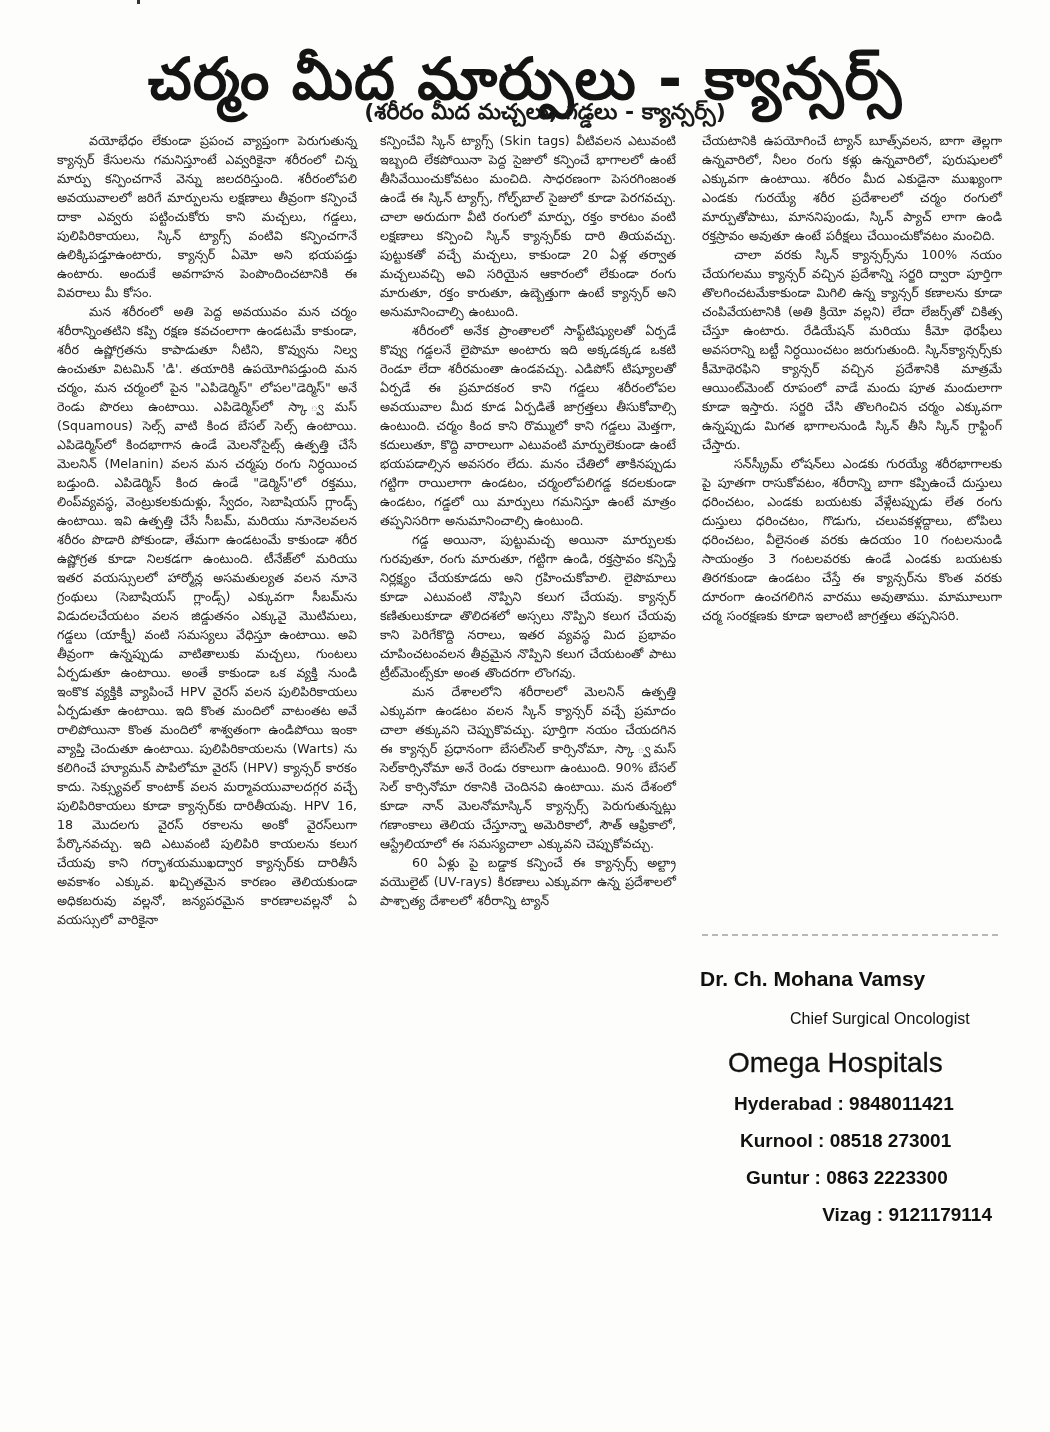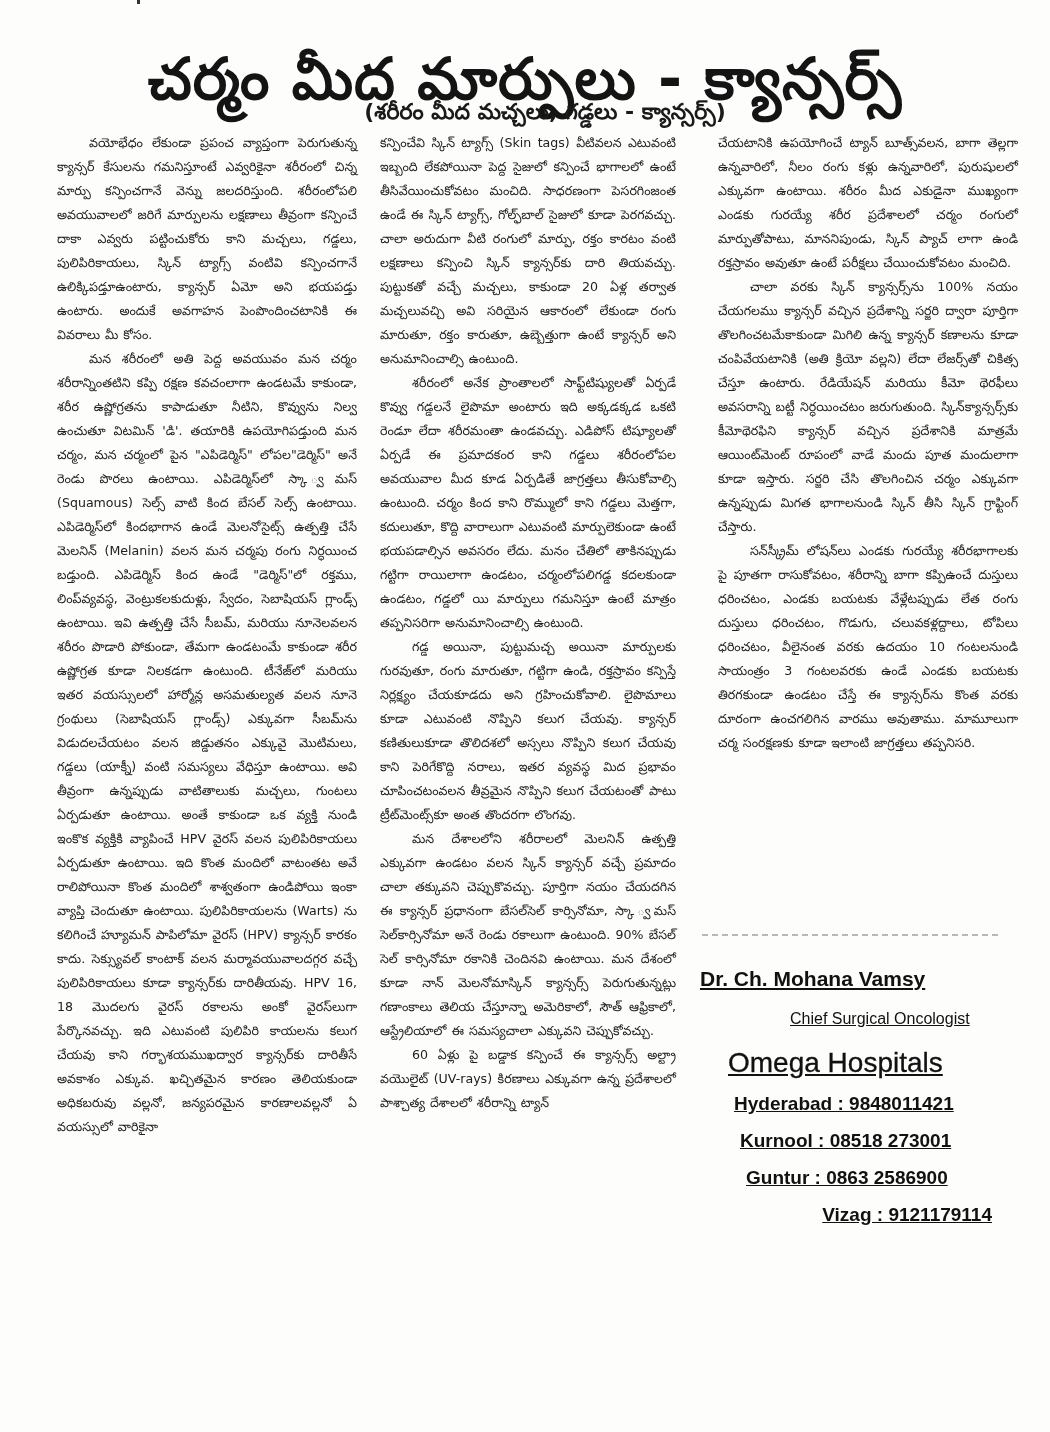--- a/index.html
+++ b/index.html
@@ -47,27 +47,27 @@
     line-height: 22px;
     color: #1a1a1a;
     padding-left: 40px;
     box-sizing: border-box;
   }
   .column {
     position: absolute;
     top: 131px;
     font-family: "DejaVu Sans", sans-serif;
     font-size: 12.6px;
-    line-height: 24px;
+    line-height: 19px;
     color: #202020;
     text-align: justify;
   }
   .col1 { left: 57px; width: 300px; }
   .col2 { left: 380px; width: 296px; }
-  .col3 { left: 702px; width: 300px; margin-left: 16px; }
+  .col3 { left: 702px; width: 300px; }
   .para {
     margin: 0;
     text-indent: 32px;
     hyphens: none;
     word-spacing: 1px;
   }
   .para.cont { text-indent: 0; }
   .divider {
     position: absolute;
     left: 702px;
@@ -76,21 +76,20 @@
     height: 0;
     border-top: 2px dashed #b8b8b8;
   }
   .signature {
     position: absolute;
     left: 700px;
     top: 965px;
     width: 300px;
     font-family: "Liberation Sans", sans-serif;
     color: #111111;
-    text-decoration: underline;
   }
   .sig-name {
     font-weight: bold;
     font-size: 21px;
     line-height: 28px;
     margin: 0;
   }
   .sig-title {
     font-size: 16px;
     line-height: 20px;
@@ -153,16 +152,16 @@
   </div>
 
   <div class="divider"></div>
 
   <div class="signature">
     <p class="sig-name">Dr. Ch. Mohana Vamsy</p>
     <p class="sig-title">Chief Surgical Oncologist</p>
     <p class="sig-hospital">Omega Hospitals</p>
     <p class="contact c0">Hyderabad : 9848011421</p>
     <p class="contact c1">Kurnool : 08518 273001</p>
-    <p class="contact c2">Guntur : 0863 2586900</p>
+    <p class="contact c2">Guntur : 0863 2223300</p>
     <p class="contact c3">Vizag : 9121179114</p>
   </div>
 </div>
 
 </body></html>

